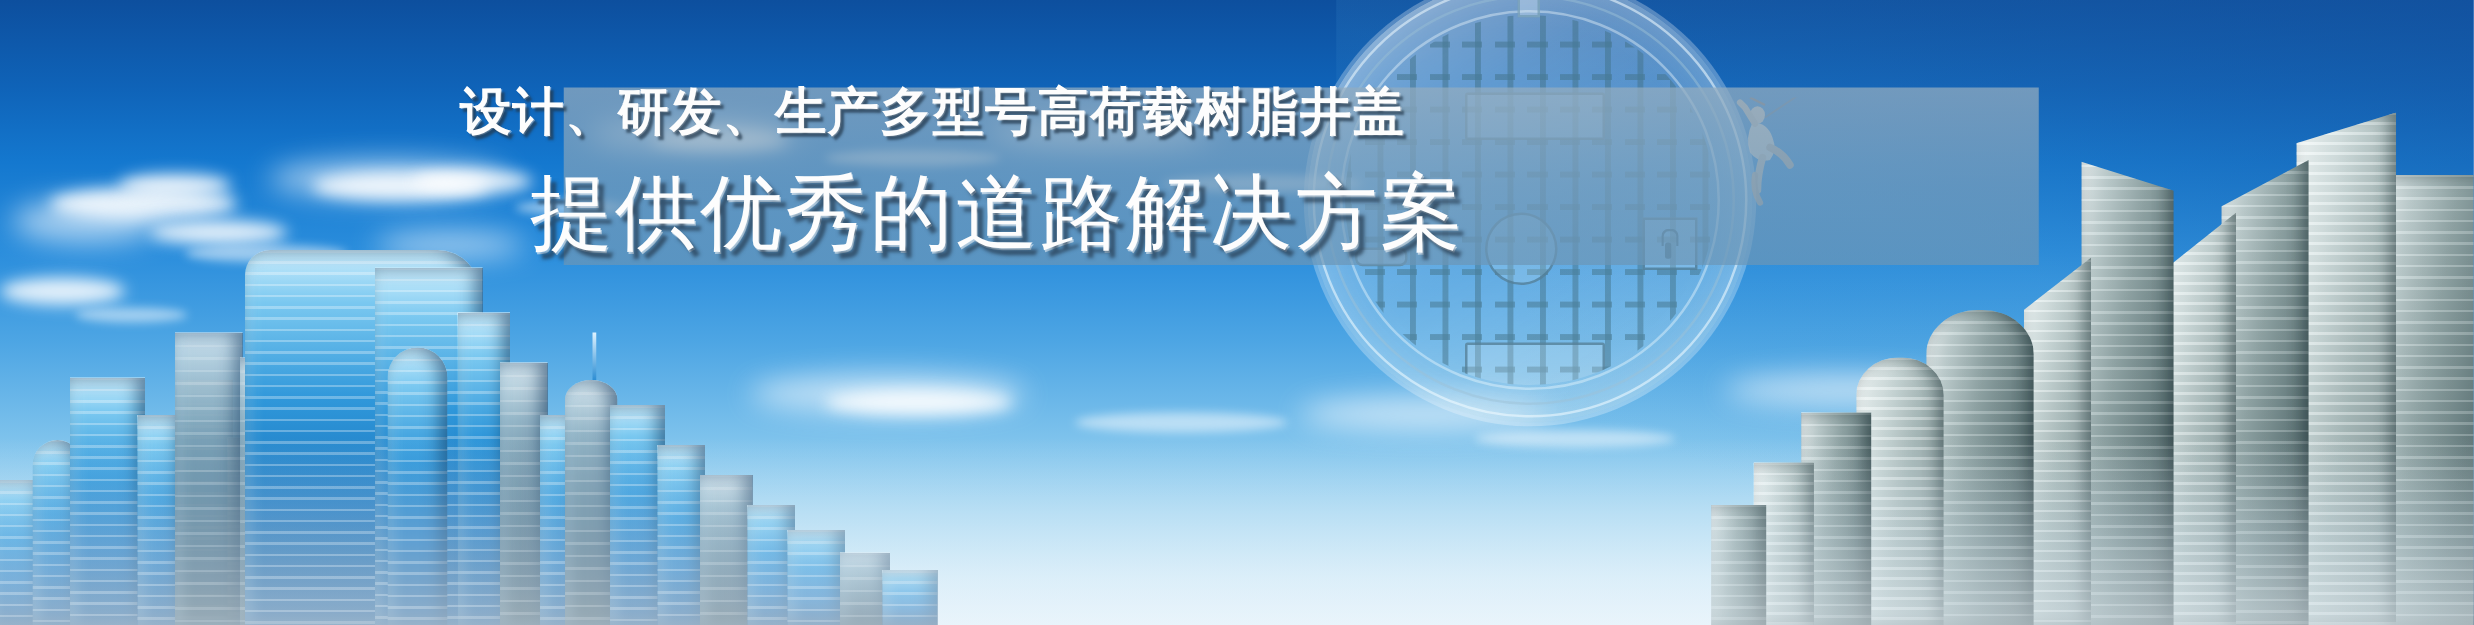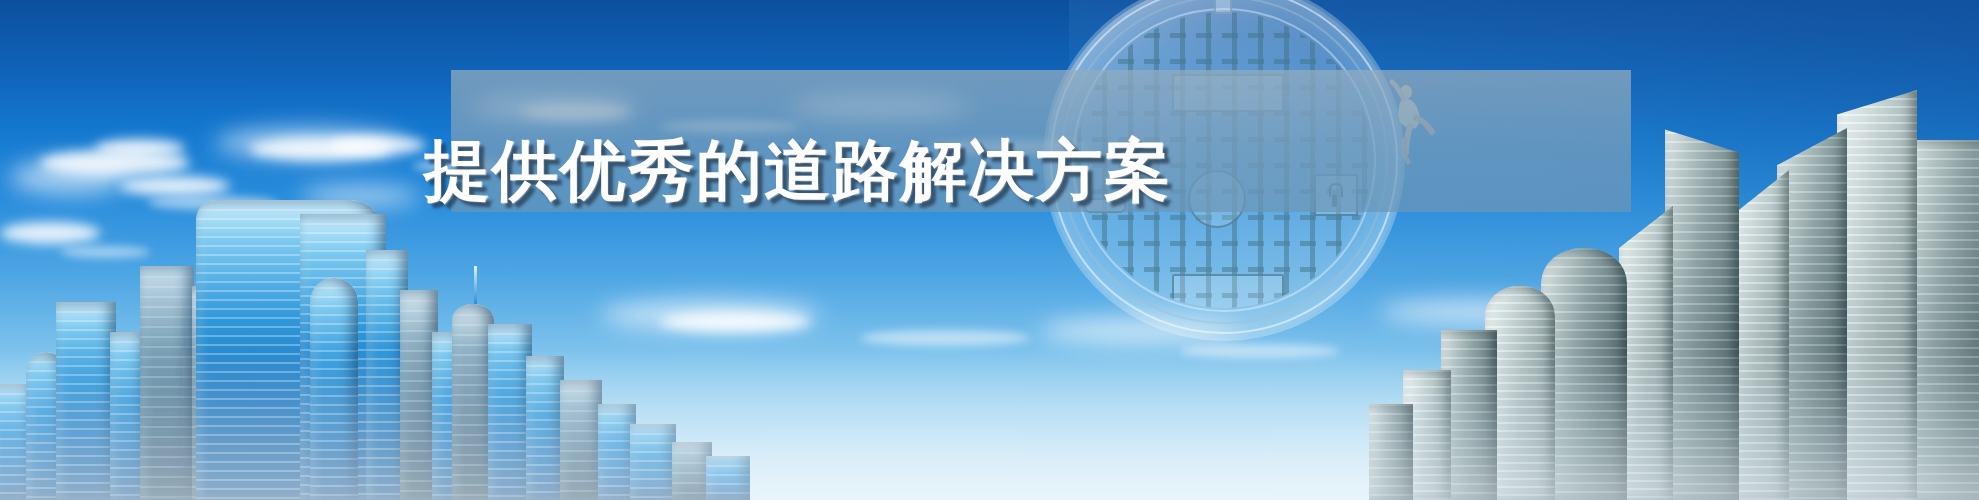--- a/index.html
+++ b/index.html
@@ -98,21 +98,21 @@
   .headline-wrap{position:absolute;left:0;top:0;width:1979px;height:500px;pointer-events:none;}
   .line1{
     position:absolute;left:368px;top:62px;
     font-family:"DejaVu Sans","Liberation Sans",sans-serif;
     font-size:41px;font-weight:bold;color:#fdfdfd;letter-spacing:1px;white-space:nowrap;
     text-shadow:3px 3px 2px rgba(35,55,75,.72),1px 1px 0 rgba(255,255,255,.5);
   }
   .line2{
     position:absolute;left:424px;top:126px;
     font-family:"DejaVu Sans","Liberation Sans",sans-serif;
-    font-size:66px;font-weight:bold;color:#fdfdfd;letter-spacing:2px;white-space:nowrap;
+    font-size:66px;font-weight:normal;color:#fdfdfd;letter-spacing:2px;white-space:nowrap;
     text-shadow:5px 5px 3px rgba(35,55,75,.70),1px 1px 0 rgba(255,255,255,.55);
   }
 
   
   .manhole{
     position:absolute;left:1046px;top:-18px;width:356px;height:356px;
     border-radius:50%;
     overflow:hidden;
     background:rgba(222,238,246,.30);
     box-shadow:0 0 0 3px rgba(255,255,255,.30), inset 0 0 40px rgba(255,255,255,.28);
@@ -293,17 +293,18 @@
     <path d="M20 20 q-6 12 -2 24 q6 8 16 6 q6 -8 2 -18 q-4 -12 -16 -12z" fill="#e6d4c0"></path>
     <path d="M22 21 L14 8 L10 4" stroke="#d8b99b" stroke-width="5" fill="none" stroke-linecap="round"></path>
     <path d="M34 40 q10 4 16 14" stroke="#c9a98c" stroke-width="6" fill="none" stroke-linecap="round"></path>
     <path d="M28 48 q-4 14 -4 26" stroke="#d9bda1" stroke-width="6" fill="none" stroke-linecap="round"></path>
     <path d="M22 62 q-2 12 4 22" stroke="#caa98b" stroke-width="5" fill="none" stroke-linecap="round"></path>
     <path d="M30 16 L60 -4" stroke="rgba(120,90,70,.55)" stroke-width="1.5" fill="none"></path>
   </svg>
 
   <div class="panel"></div>
   <div class="headline-wrap">
+    <div class="line1">设计、研发、生产多型号高荷载树脂井盖</div>
     <div class="line2">提供优秀的道路解决方案</div>
   </div>
 
 
 </div>
 
 </body></html>

